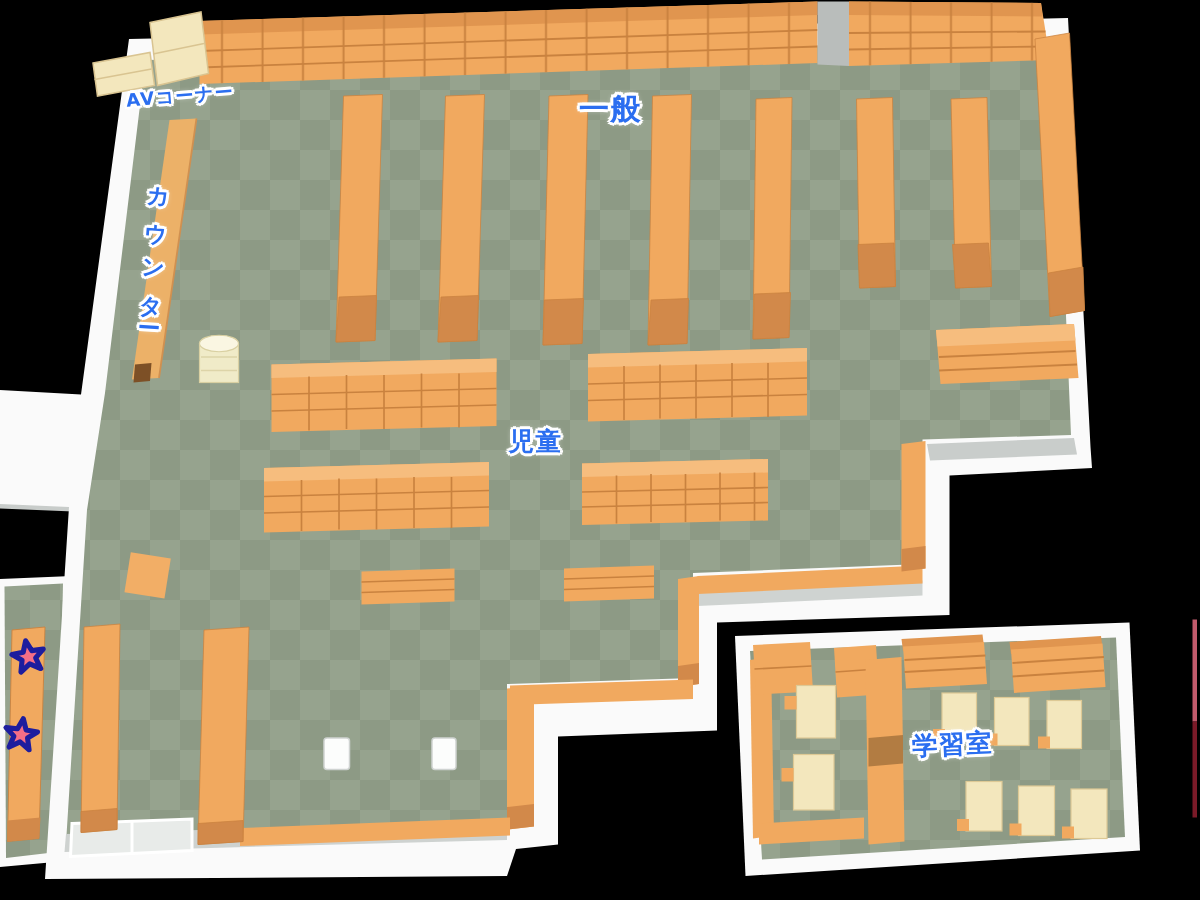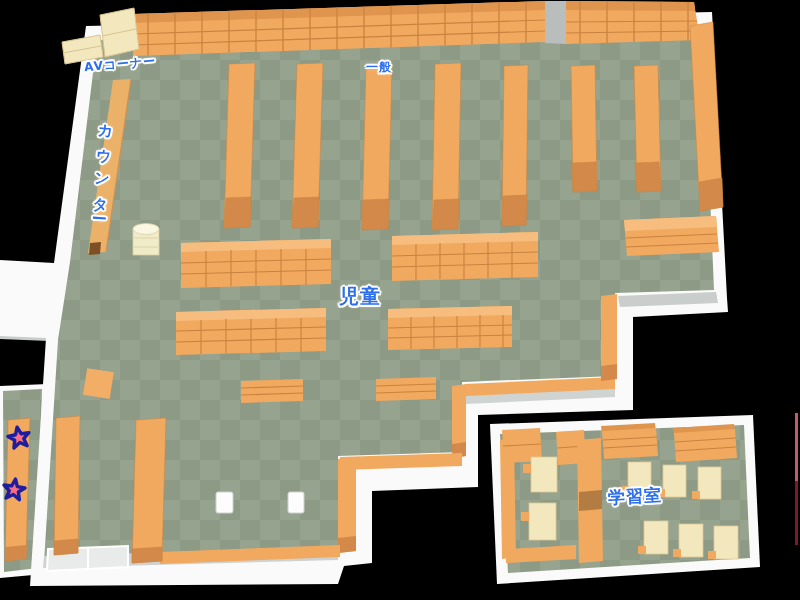--- a/index.html
+++ b/index.html
@@ -254,22 +254,22 @@
   </g>
 
   <g>
     <rect x="795" y="413" width="3" height="68" fill="#c25b6c"></rect>
     <rect x="795" y="481" width="3" height="64" fill="#7b1a28"></rect>
   </g>
 </svg>
 
 <div class="map-label" style="left:84px;top:56px;font-size:12px;transform:rotate(-5deg);">AVコーナー</div>
 
-<div class="map-label" style="left:366px;top:59px;font-size:12px;">一般</div>
+<div class="map-label" style="left:386px;top:59px;font-size:20px;">一般</div>
 
 <div class="map-label vlabel" style="left:93px;top:114px;font-size:15px;letter-spacing:7px;transform:rotate(4deg);">カウンター</div>
 
-<div class="map-label" style="left:339px;top:283px;font-size:20px;">児童</div>
+<div class="map-label" style="left:339px;top:283px;font-size:17px;">児童</div>
 
 
 <div class="map-label" style="left:608px;top:485px;font-size:17px;transform:rotate(-3deg);">学習室</div>
 
 </div>
 
 </body></html>

